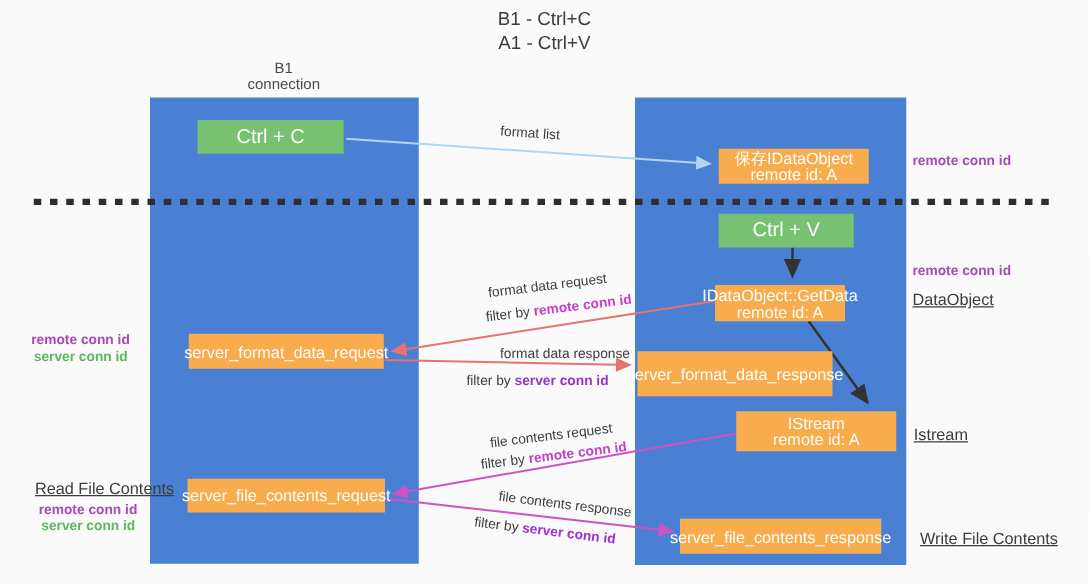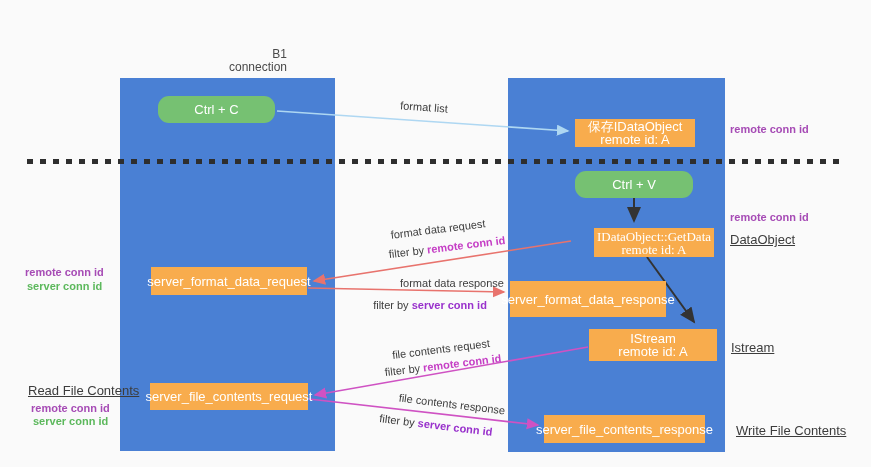--- a/index.html
+++ b/index.html
@@ -15,29 +15,29 @@
     position:absolute;left:0;top:6px;width:871px;
     text-align:center;font-size:15px;line-height:19px;color:#3c3c3c;
   }
   .lane{position:absolute;background:var(--lane-blue,#4a80d4);}
   .lane-left{left:120px;top:78px;width:215px;height:373px;}
   .lane-right{left:508px;top:78px;width:217px;height:374px;}
   .lane-header{
     position:absolute;width:120px;text-align:center;
     font-size:12px;line-height:13px;color:#4a4a4a;top:48px;
   }
-  .lane-header.left{left:167px;text-align:right;}
+  .lane-header.left{left:167px;}
   .lane-header.right{left:557px;}
   .node{
     position:absolute;display:flex;flex-direction:column;
     align-items:center;justify-content:center;
     color:#fff;text-align:center;font-size:11px;line-height:13px;
     white-space:nowrap;
   }
-  .node.green{background:var(--node-green,#76c172);font-size:13px;border-radius:11px;}
+  .node.green{background:var(--node-green,#76c172);font-size:16px;}
   .node.orange{background:var(--node-orange,#f8ac4d);}
   .node.small{font-size:13px;}
   .ann{position:absolute;font-size:11px;line-height:13px;white-space:nowrap;}
   .ann.dark{color:#3c3c3c;font-size:13px;text-decoration:underline;}
   .purple{color:var(--text-purple,#a64bb5);font-weight:bold;}
   .green-text{color:var(--text-green,#5cb85c);font-weight:bold;}
   .arrow-label{
     position:absolute;font-size:11px;color:#3d3d3d;white-space:nowrap;
     transform:translate(-50%,-50%);
   }
@@ -46,20 +46,24 @@
   .rot-slight{transform:translate(-50%,-50%) rotate(4deg);}
   .hl-magenta{color:var(--highlight-magenta,#c53ec5);font-weight:bold;}
   .hl-purple{color:var(--highlight-purple,#9932cc);font-weight:bold;}
   svg.overlay{position:absolute;left:0;top:0;pointer-events:none;}
 </style>
 </head>
 <body>
 
 <div class="canvas">
 
+  <div class="title">
+    <div>B1 - Ctrl+C</div>
+    <div>A1 - Ctrl+V</div>
+  </div>
 
   <div class="lane-header left">
     <div>B1</div>
     <div>connection</div>
   </div>
 
   <div class="lane lane-left"></div>
   <div class="lane lane-right"></div>
 
   <svg class="overlay" width="871" height="467" viewBox="0 0 871 467">
@@ -97,25 +101,25 @@
 
   <div class="node green" style="left:158px;top:96px;width:117px;height:27px;">
     <span>Ctrl + C</span>
   </div>
 
   <div class="node orange small" style="left:575px;top:119px;width:120px;height:28px;">
     <span>保存IDataObject</span>
     <span>remote id: A</span>
   </div>
 
-  <div class="node green" style="left:575px;top:171px;width:118px;height:27px;">
+  <div class="node green" style="left:575px;top:171px;width:108px;height:27px;">
     <span>Ctrl + V</span>
   </div>
 
-  <div class="node orange small" style="left:594px;top:228px;width:120px;height:29px;font-family:Liberation Serif, serif;">
+  <div class="node orange small" style="left:572px;top:228px;width:104px;height:29px;">
     <span>IDataObject::GetData</span>
     <span>remote id: A</span>
   </div>
 
   <div class="node orange small" style="left:151px;top:267px;width:156px;height:28px;">
     <span>server_format_data_request</span>
   </div>
 
   <div class="node orange small" style="left:510px;top:281px;width:156px;height:36px;">
     <span>server_format_data_response</span>

